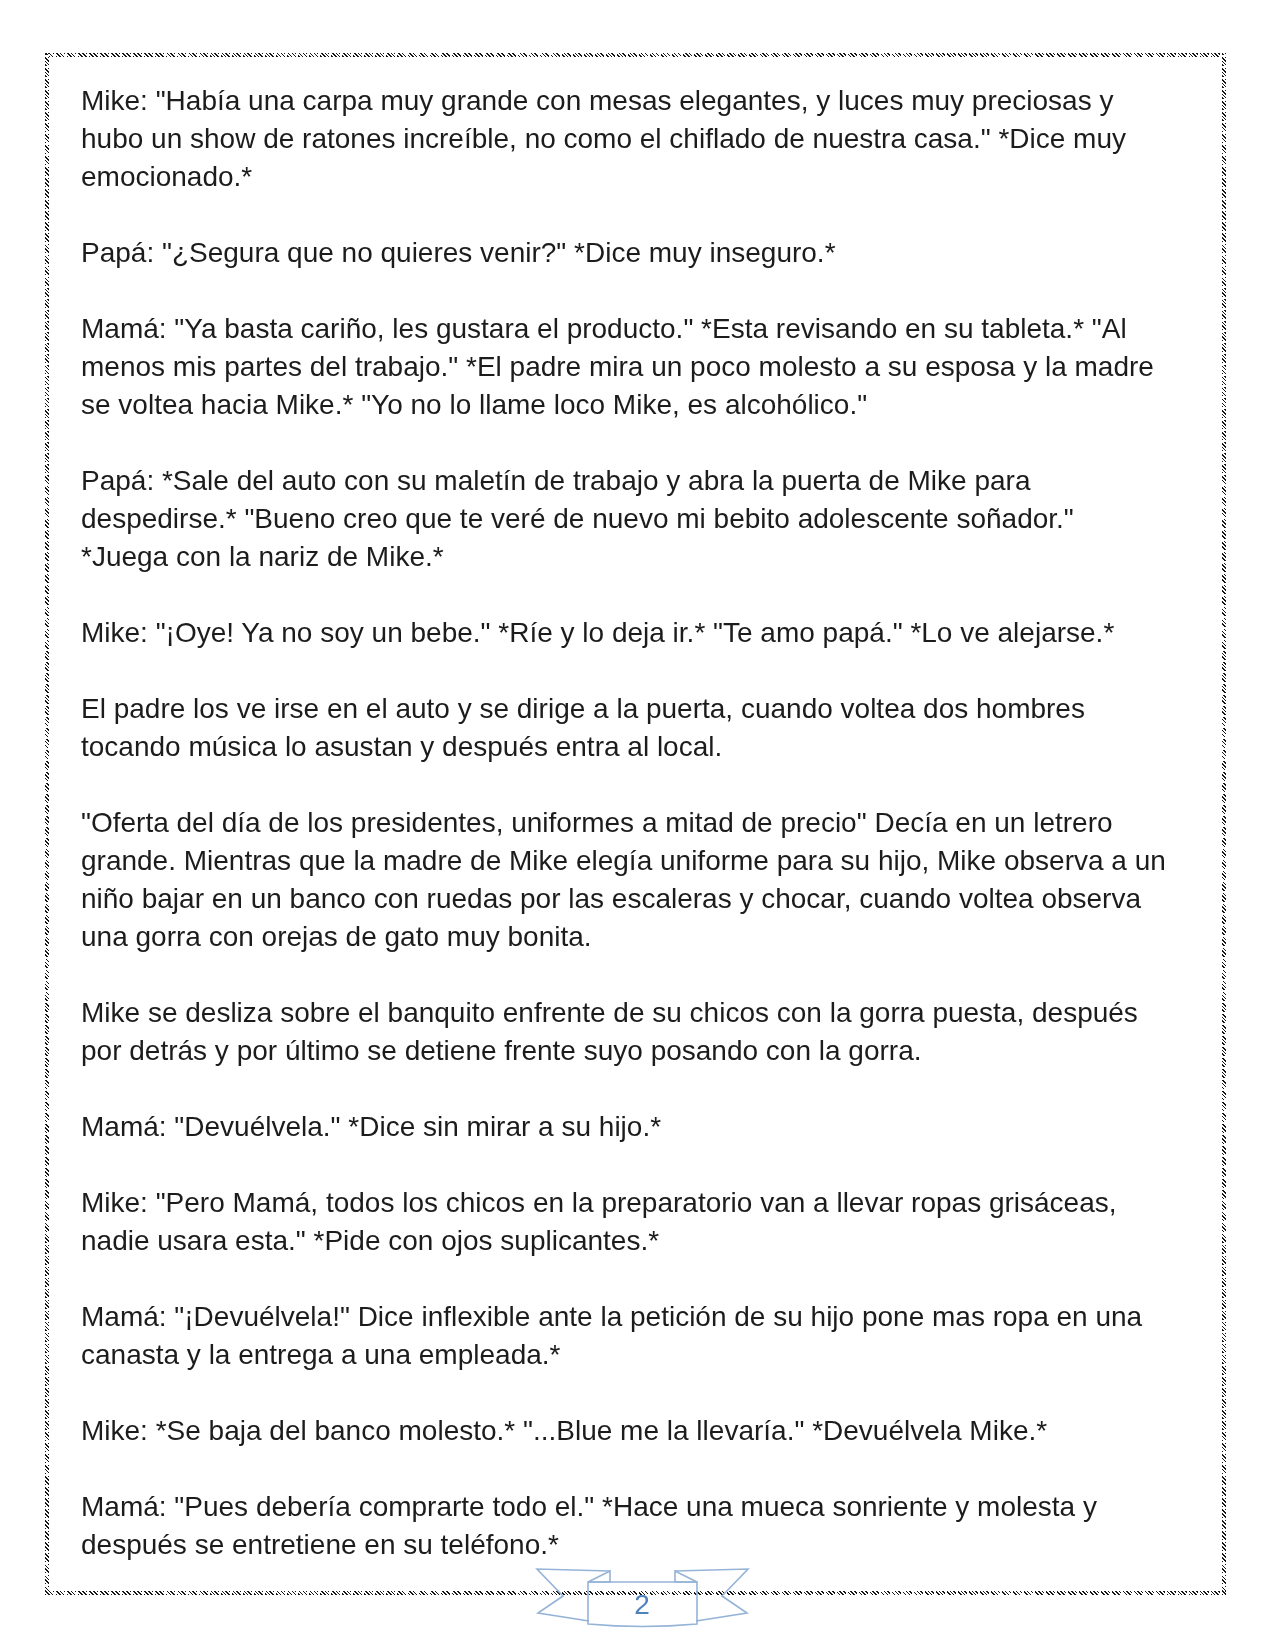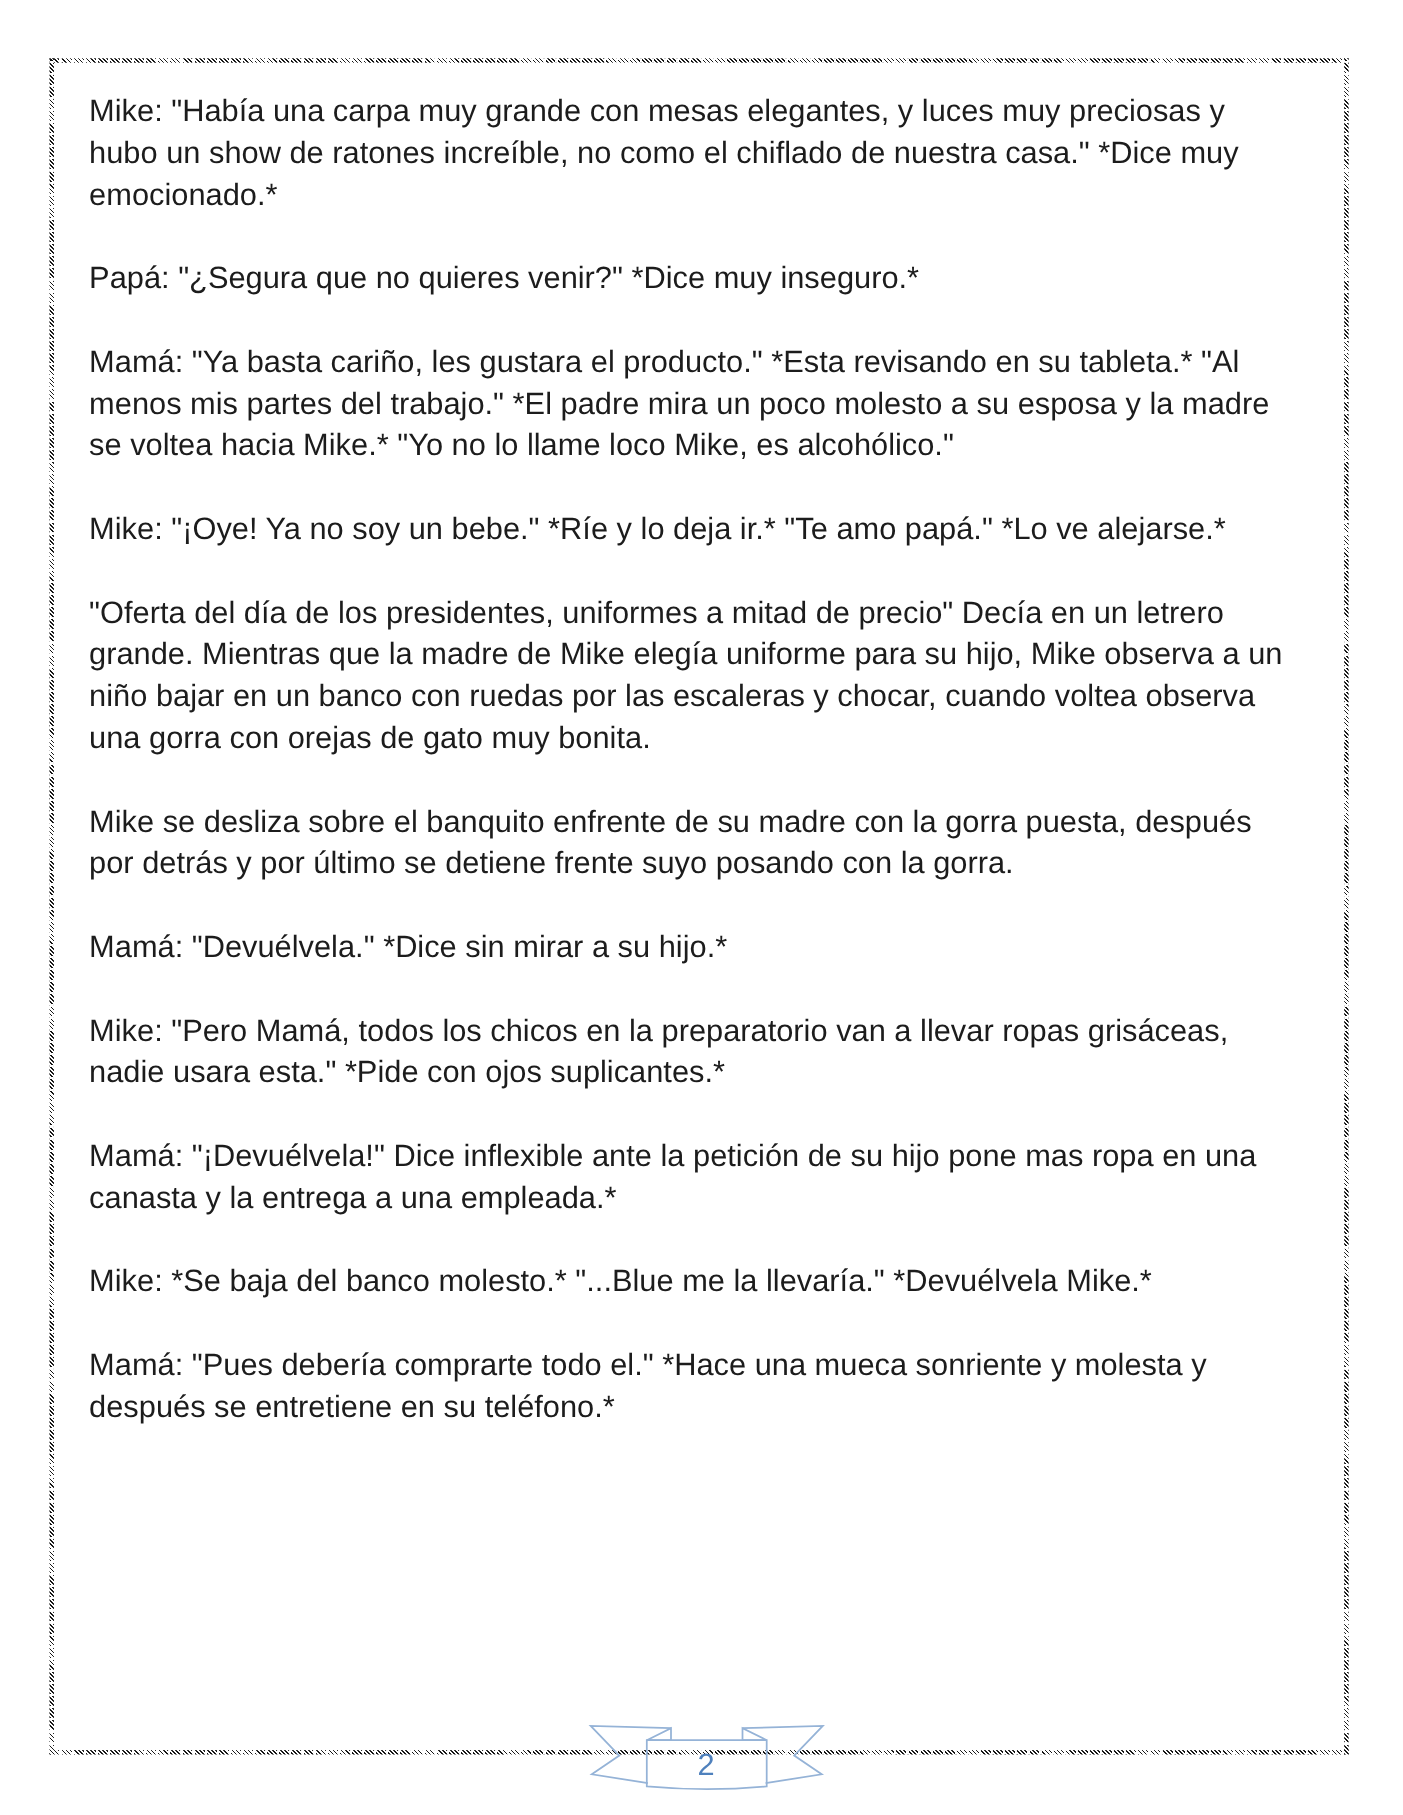--- a/index.html
+++ b/index.html
@@ -58,23 +58,25 @@
 
   <div class="edge edge-h edge-top"></div>
   <div class="edge edge-h edge-bottom"></div>
   <div class="edge edge-v edge-left"></div>
   <div class="edge edge-v edge-right"></div>
 
   <main class="content">
     <p>Mike: "Había una carpa muy grande con mesas elegantes, y luces muy preciosas y hubo un show de ratones increíble, no como el chiflado de nuestra casa." *Dice muy emocionado.*</p>
     <p>Papá: "¿Segura que no quieres venir?" *Dice muy inseguro.*</p>
     <p>Mamá: "Ya basta cariño, les gustara el producto." *Esta revisando en su tableta.* "Al menos mis partes del trabajo." *El padre mira un poco molesto a su esposa y la madre se voltea hacia Mike.* "Yo no lo llame loco Mike, es alcohólico."</p>
+    <p>Papá: *Sale del auto con su maletín de trabajo y abra la puerta de Mike para despedirse.* "Bueno creo que te veré de nuevo mi bebito adolescente soñador." *Juega con la nariz de Mike.*</p>
     <p>Mike: "¡Oye! Ya no soy un bebe." *Ríe y lo deja ir.* "Te amo papá." *Lo ve alejarse.*</p>
+    <p>El padre los ve irse en el auto y se dirige a la puerta, cuando voltea dos hombres tocando música lo asustan y después entra al local.</p>
     <p>"Oferta del día de los presidentes, uniformes a mitad de precio" Decía en un letrero grande. Mientras que la madre de Mike elegía uniforme para su hijo, Mike observa a un niño bajar en un banco con ruedas por las escaleras y chocar, cuando voltea observa una gorra con orejas de gato muy bonita.</p>
-    <p>Mike se desliza sobre el banquito enfrente de su madre con la gorra puesta, después por detrás y por último se detiene frente suyo posando con la gorra.</p>
+    <p>Mike se desliza sobre el banquito enfrente de su chicos con la gorra puesta, después por detrás y por último se detiene frente suyo posando con la gorra.</p>
     <p>Mamá: "Devuélvela." *Dice sin mirar a su hijo.*</p>
     <p>Mike: "Pero Mamá, todos los chicos en la preparatorio van a llevar ropas grisáceas, nadie usara esta." *Pide con ojos suplicantes.*</p>
     <p>Mamá: "¡Devuélvela!" Dice inflexible ante la petición de su hijo pone mas ropa en una canasta y la entrega a una empleada.*</p>
     <p>Mike: *Se baja del banco molesto.* "...Blue me la llevaría." *Devuélvela Mike.*</p>
     <p>Mamá: "Pues debería comprarte todo el." *Hace una mueca sonriente y molesta y después se entretiene en su teléfono.*</p>
   </main>
 
   <div class="ribbon">
     <svg width="222" height="64" viewBox="0 0 222 64">
       <g fill="none" stroke="#95b3d7" stroke-width="1.6" stroke-linejoin="miter">

